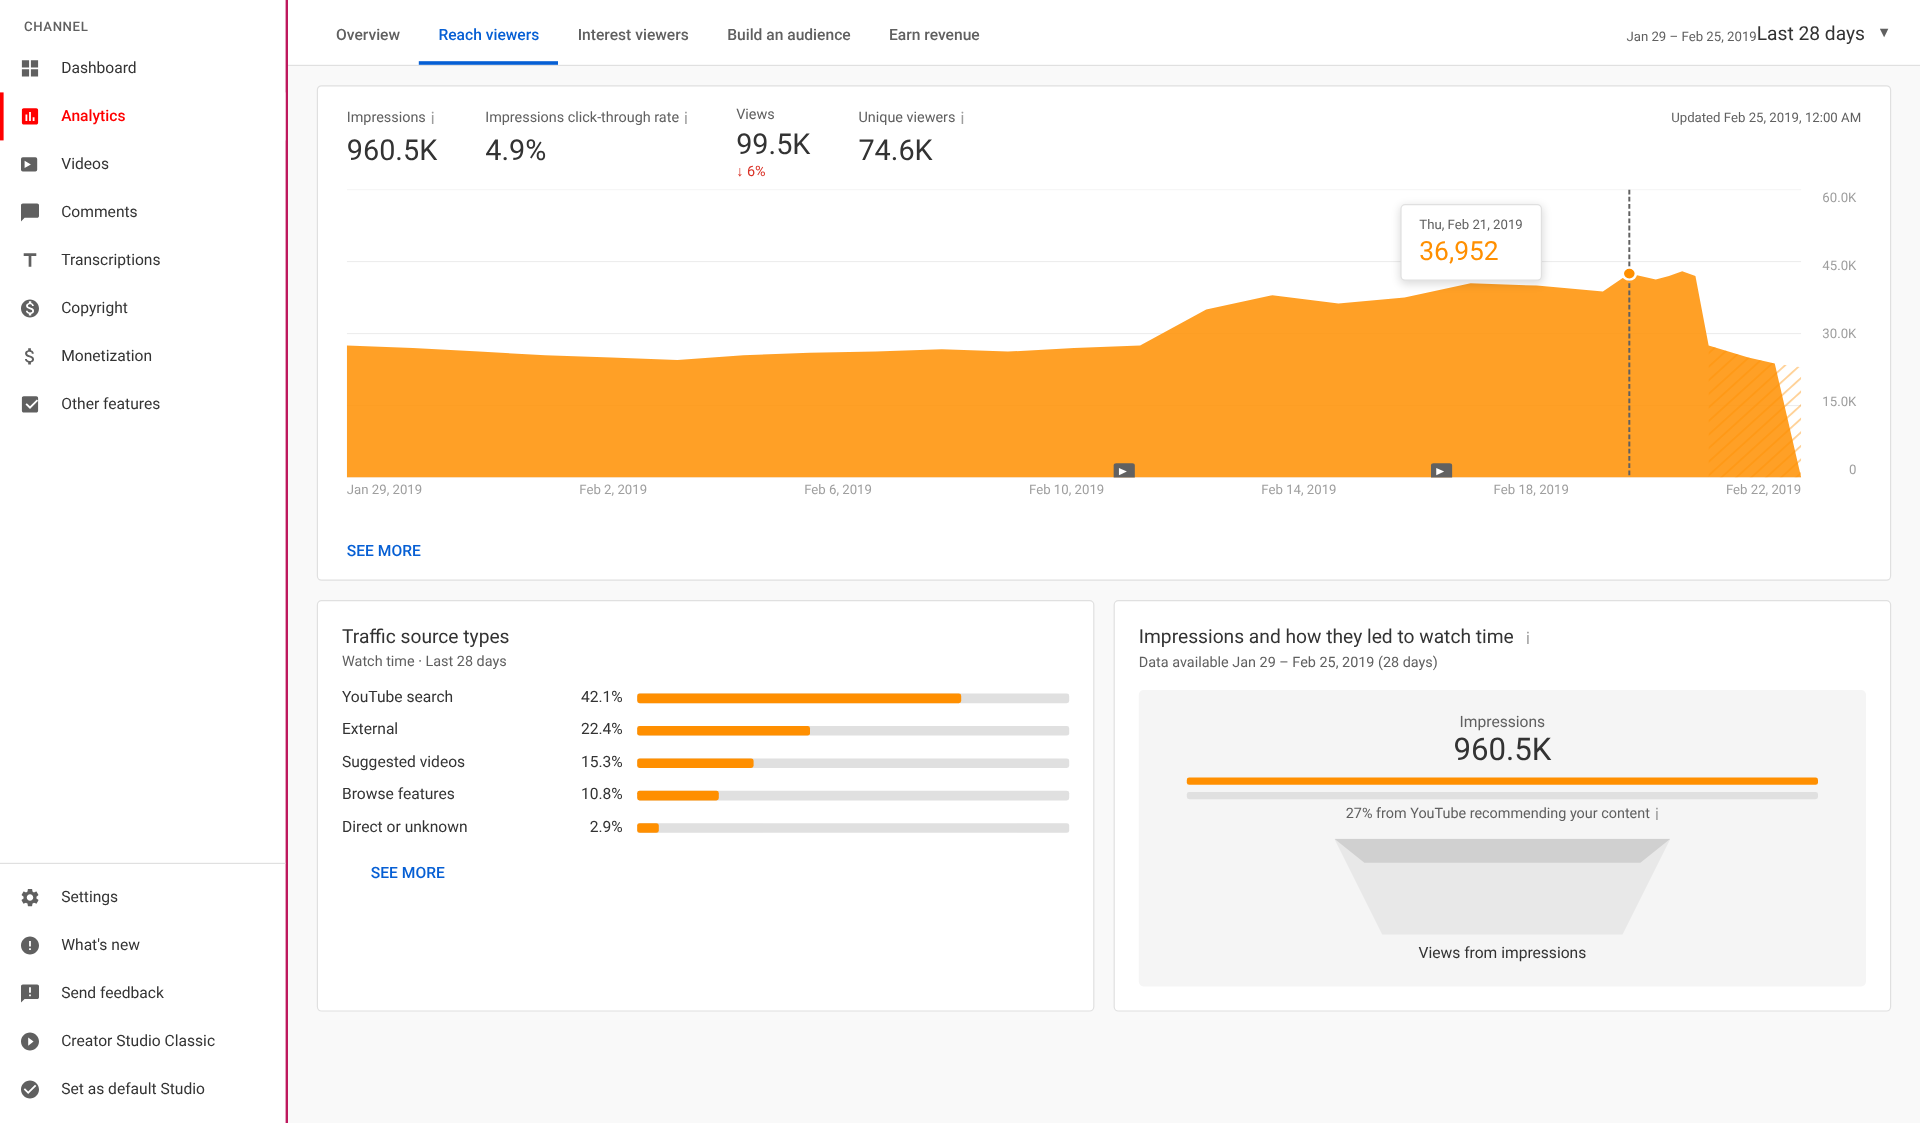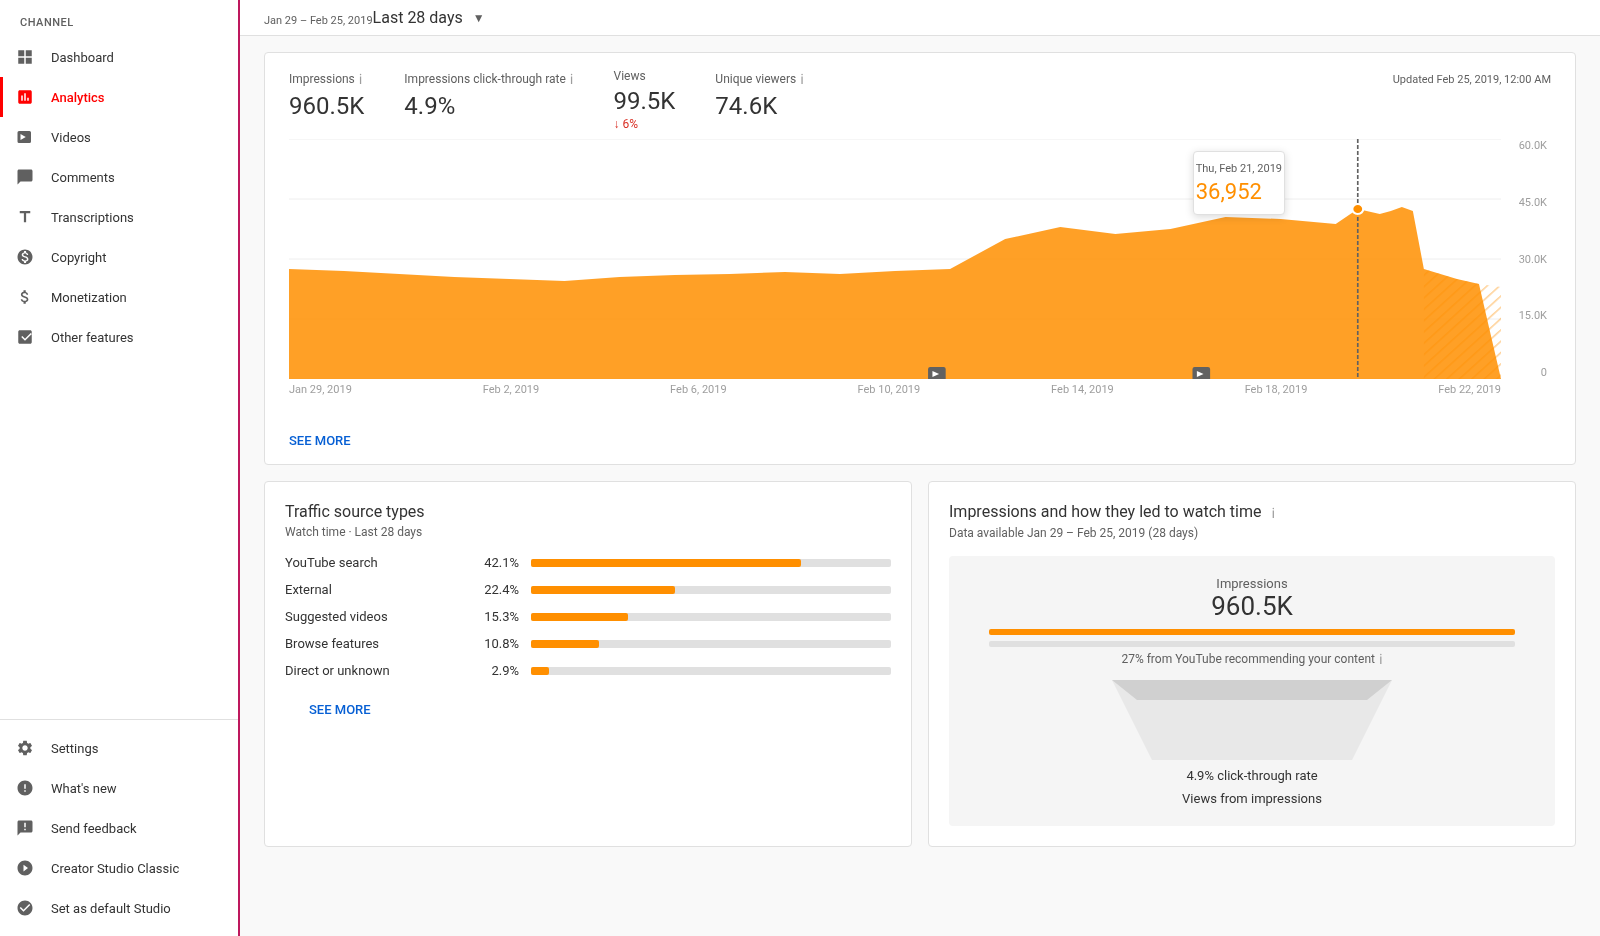--- a/index.html
+++ b/index.html
@@ -126,21 +126,21 @@
 
     
     .chart-container { padding: 8px 24px 0; position: relative; height: 290px; }
     .chart-tooltip {
       position: absolute;
       top: 20px;
       right: 290px;
       background: #fff;
       border: 1px solid #e0e0e0;
       border-radius: 4px;
-      padding: 10px 2px;
+      padding: 10px 15px;
       box-shadow: 0 2px 8px rgba(0,0,0,0.15);
       z-index: 10;
     }
     .tooltip-date { font-size: 11px; color: #606060; margin-bottom: 4px; }
     .tooltip-value { font-size: 22px; color: #ff8f00; font-weight: 400; }
 
     .chart-area { width: 100%; height: 240px; position: relative; }
     .chart-yaxis {
       position: absolute;
       right: 0;
@@ -330,20 +330,27 @@
           </svg>
       </span>
       <span>Set as default Studio</span>
     </div>
   </div>
 </div>
 
 <div class="main">
 
   <div class="top-bar">
+    <div class="tabs">
+      <div class="tab">Overview</div>
+      <div class="tab active">Reach viewers</div>
+      <div class="tab">Interest viewers</div>
+      <div class="tab">Build an audience</div>
+      <div class="tab">Earn revenue</div>
+    </div>
     <div class="date-range">
       <span class="date-range-sub">Jan 29 – Feb 25, 2019</span>
       <span class="date-range-main">
         <span>Last 28 days</span>
         <span class="dropdown-arrow">▼</span>
       </span>
     </div>
   </div>
 
   <div class="content">
@@ -542,21 +549,20 @@
             <span class="info-icon">ℹ</span>
           </div>
 
           <div style="display:flex;justify-content:center; margin: 12px 0 8px;">
             <svg width="280" height="80" viewBox="0 0 280 80">
               <polygon points="0,0 280,0 240,80 40,80" fill="#e8e8e8"></polygon>
               <polygon points="0,0 280,0 255,20 25,20" fill="#d0d0d0"></polygon>
             </svg>
           </div>
 
-          <div class="ctr-text">4.9% click-through rate</div>
 
           <div class="views-label">Views from impressions</div>
         </div>
       </div>
 
     </div>
   </div>
 </div>
 
 </body></html>

